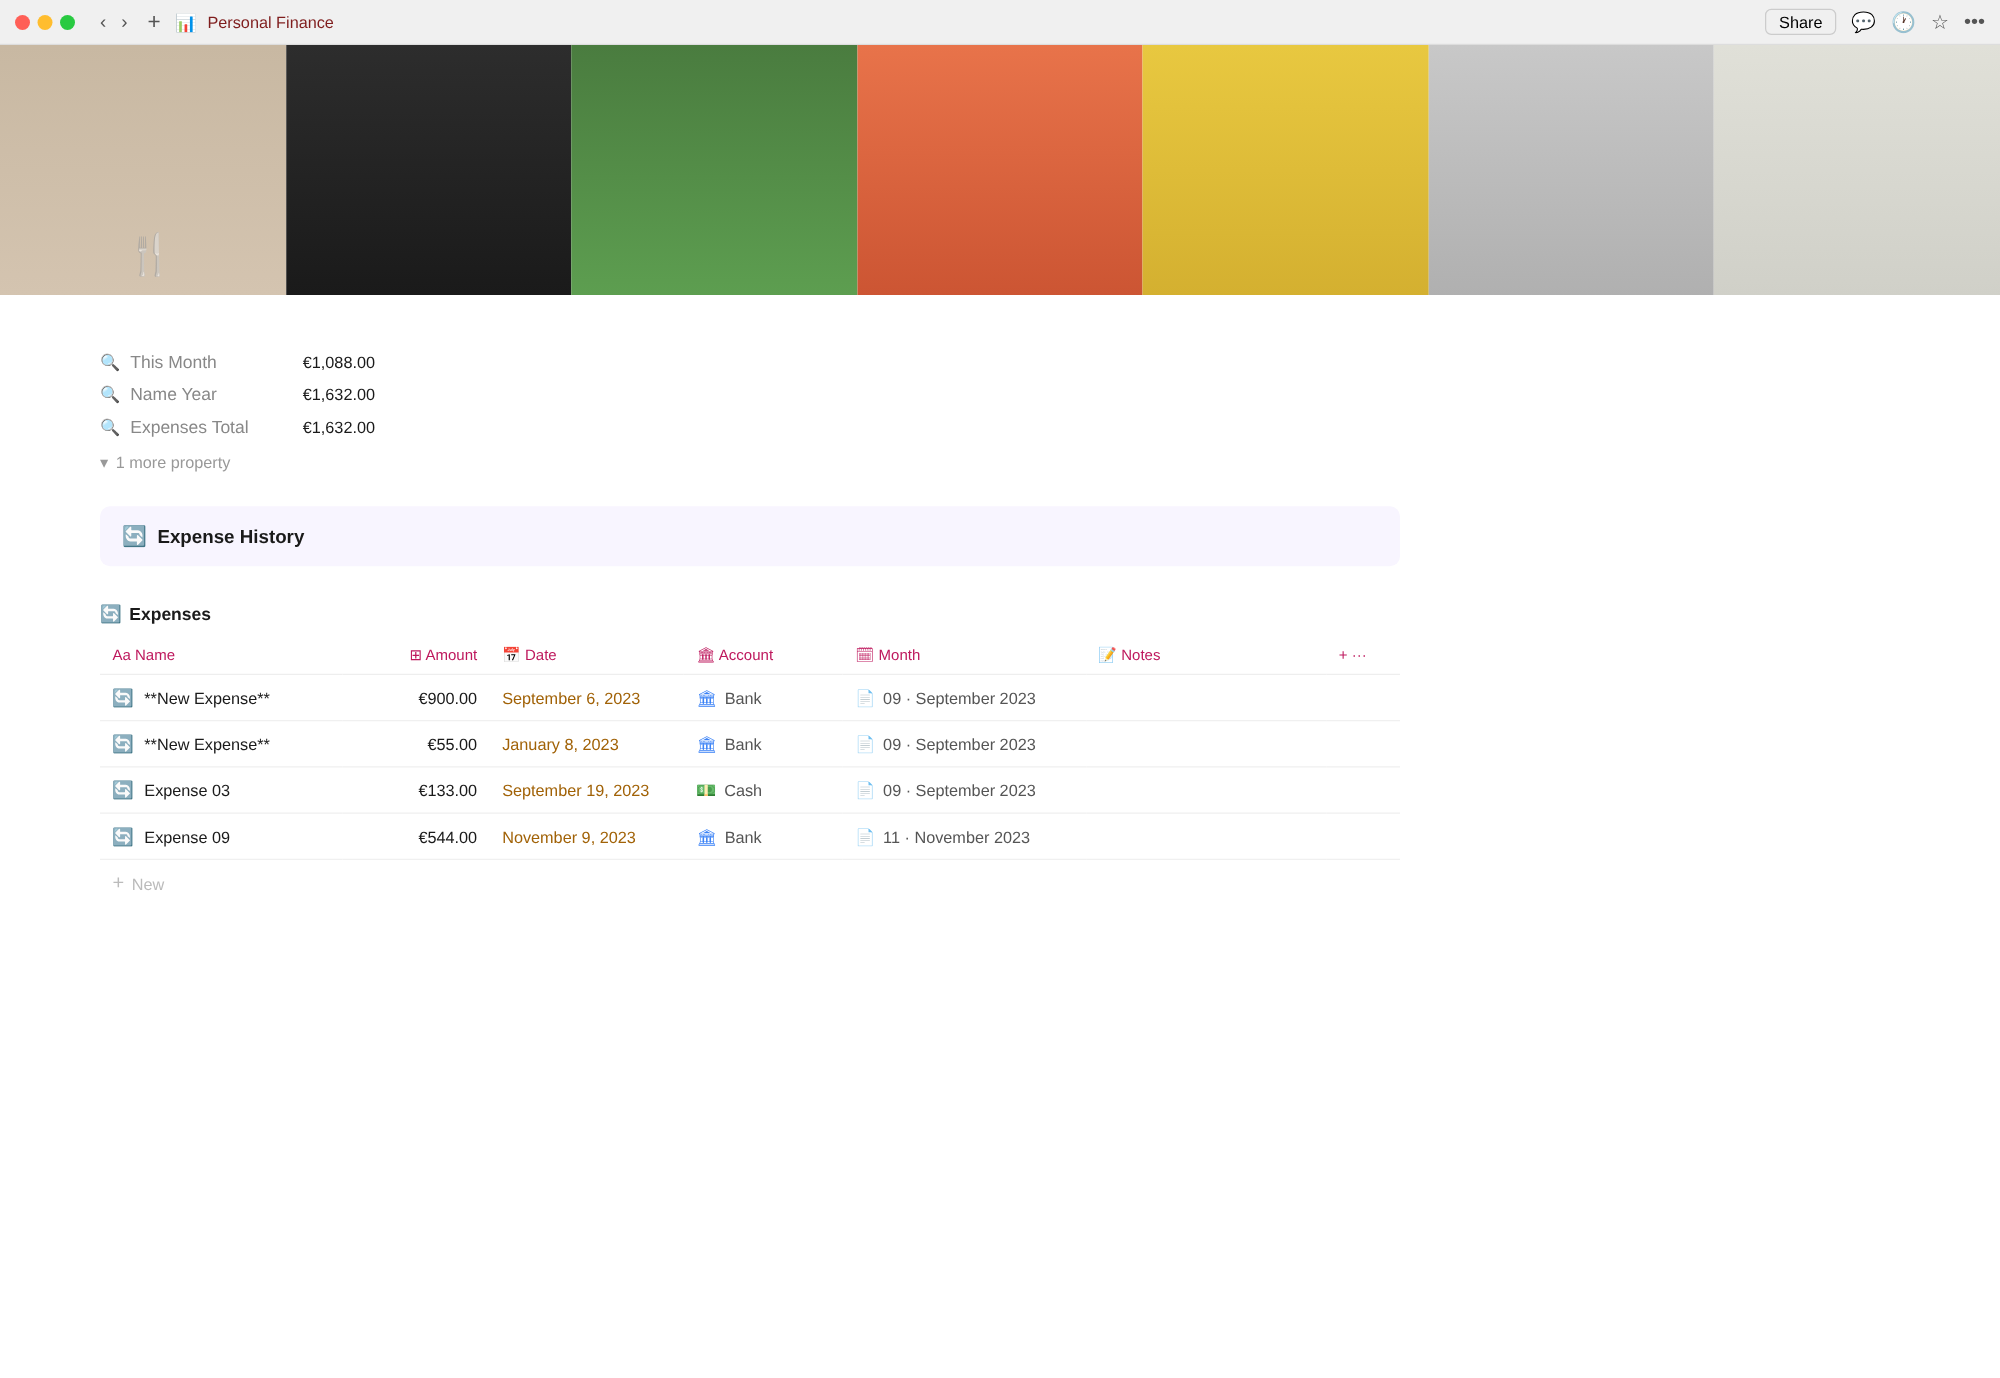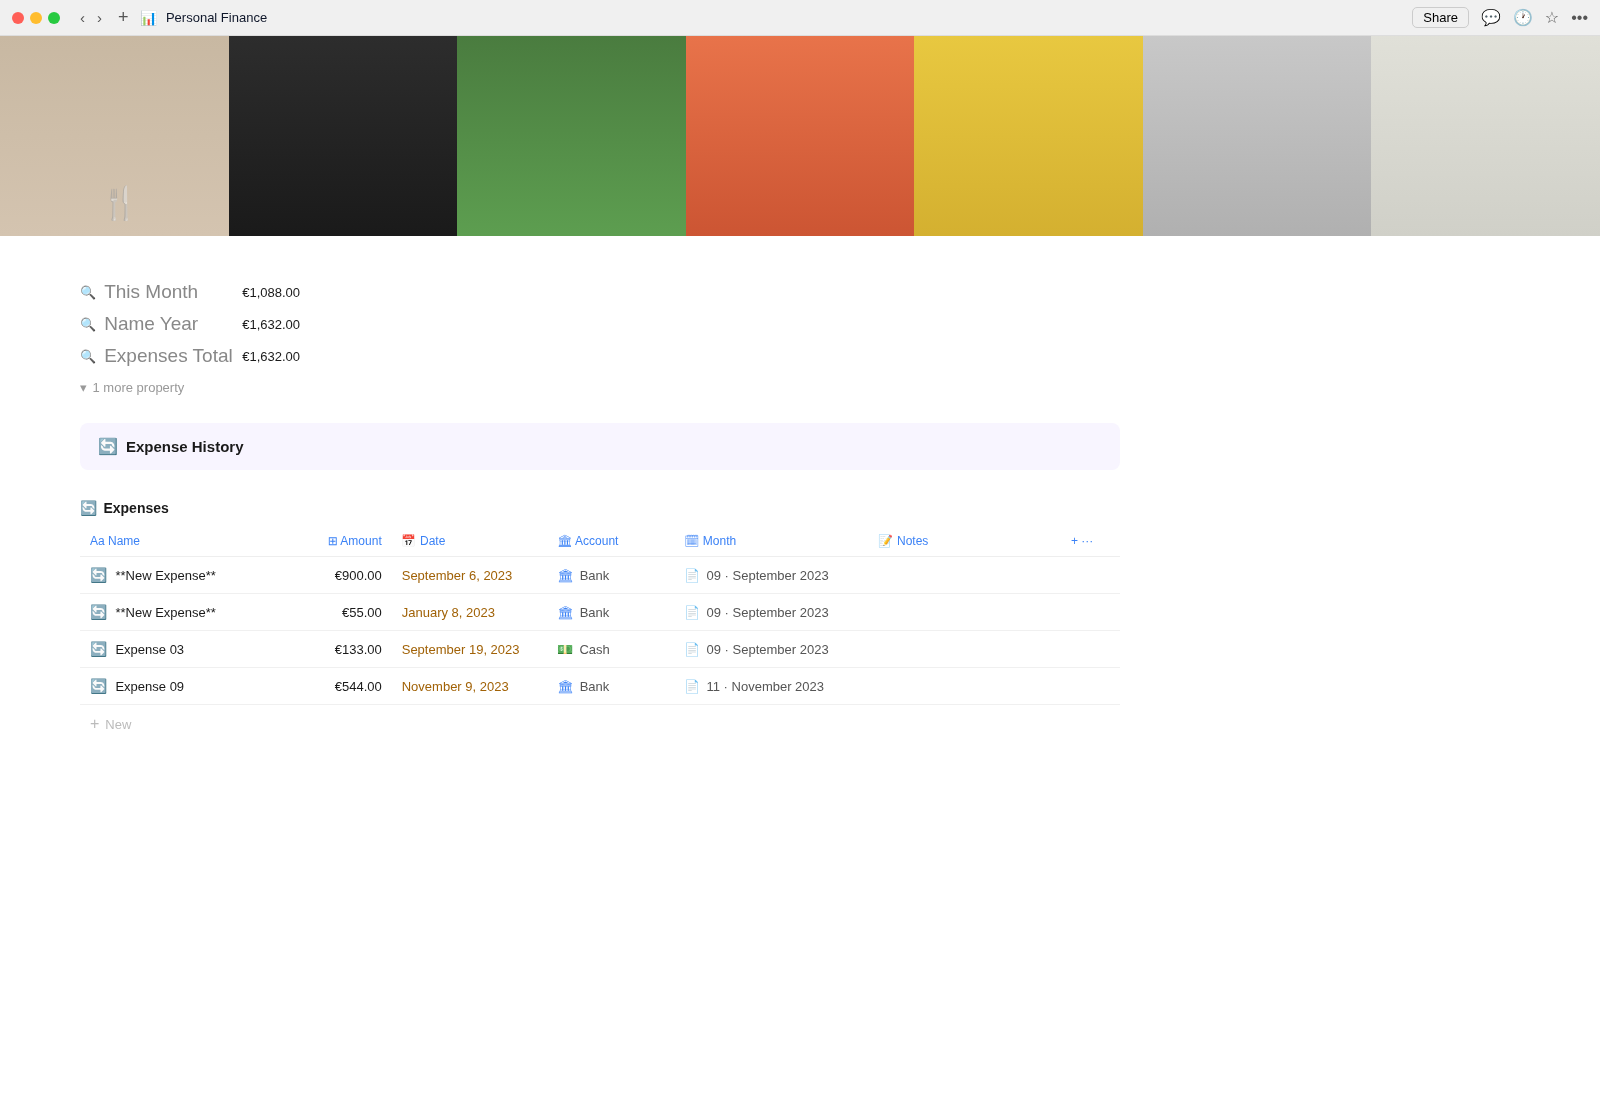--- a/index.html
+++ b/index.html
@@ -14,39 +14,39 @@
     .traffic-lights { display: flex; gap: 6px; }
     .tl { width: 12px; height: 12px; border-radius: 50%; }
     .tl.red { background: #ff5f57; }
     .tl.yellow { background: #ffbd2e; }
     .tl.green { background: #28ca41; }
     .nav-icons { display: flex; gap: 4px; margin-left: 8px; }
     .nav-btn { background: none; border: none; cursor: pointer; font-size: 15px; color: #555; padding: 2px 4px; }
     .nav-btn:disabled { color: #bbb; }
     .plus-btn { background: none; border: none; cursor: pointer; font-size: 18px; color: #555; padding: 2px 4px; }
     .app-icon { font-size: 14px; }
-    .app-title { font-size: 13px; font-weight: 500; color: #0f172a; }
+    .app-title { font-size: 13px; font-weight: 500; color: #7f1d1d; }
     .titlebar-right { margin-left: auto; display: flex; align-items: center; gap: 12px; }
     .share-btn { background: none; border: 1px solid #ccc; border-radius: 5px; padding: 2px 10px; font-size: 13px; cursor: pointer; }
     .titlebar-icon { font-size: 16px; color: #555; cursor: pointer; }
 
     
     .page-content { padding: 40px 80px 60px 80px; max-width: 1200px; }
 
     .page-title {
       font-size: 38px; font-weight: 700; margin-bottom: 28px; color: #1a1a1a;
     }
 
     
     .properties { margin-bottom: 24px; }
     .property-row {
       display: flex; align-items: center; padding: 5px 0; gap: 8px;
     }
     .property-icon { color: #999; font-size: 13px; }
-    .property-label { color: #888; min-width: 130px; font-size: 19px; }
+    .property-label { color: #888; min-width: 130px; font-size: 14px; }
     .property-value { color: #1a1a1a; font-size: 13px; }
     .more-property-row {
       display: flex; align-items: center; gap: 6px; color: #999; font-size: 13px;
       cursor: pointer; padding: 4px 0; margin-top: 4px;
     }
 
     
     .expense-section {
       background: #f8f5ff; border-radius: 8px; padding: 14px 18px; margin-bottom: 20px;
     }
@@ -58,21 +58,21 @@
       display: flex; align-items: center; gap: 8px; padding: 10px 0 6px 0;
     }
     .expenses-title {
       font-size: 14px; font-weight: 600; color: #1a1a1a;
       display: flex; align-items: center; gap: 6px;
     }
 
     
     .data-table { width: 100%; border-collapse: collapse; margin-top: 4px; }
     .col-header {
-      padding: 8px 10px; text-align: left; font-size: 12px; color: #3b82f6;
+      padding: 8px 10px; text-align: left; font-size: 12px; color: #be185d;
       font-weight: 500; border-bottom: 1px solid #eee;
       white-space: nowrap;
     }
     .col-header.amount { text-align: right; }
     .data-row td {
       padding: 10px 10px; font-size: 13px; border-bottom: 1px solid #f0f0f0;
       vertical-align: middle;
     }
     .expense-name { display: flex; align-items: center; gap: 8px; font-weight: 500; }
     .expense-name-icon { font-size: 14px; }

